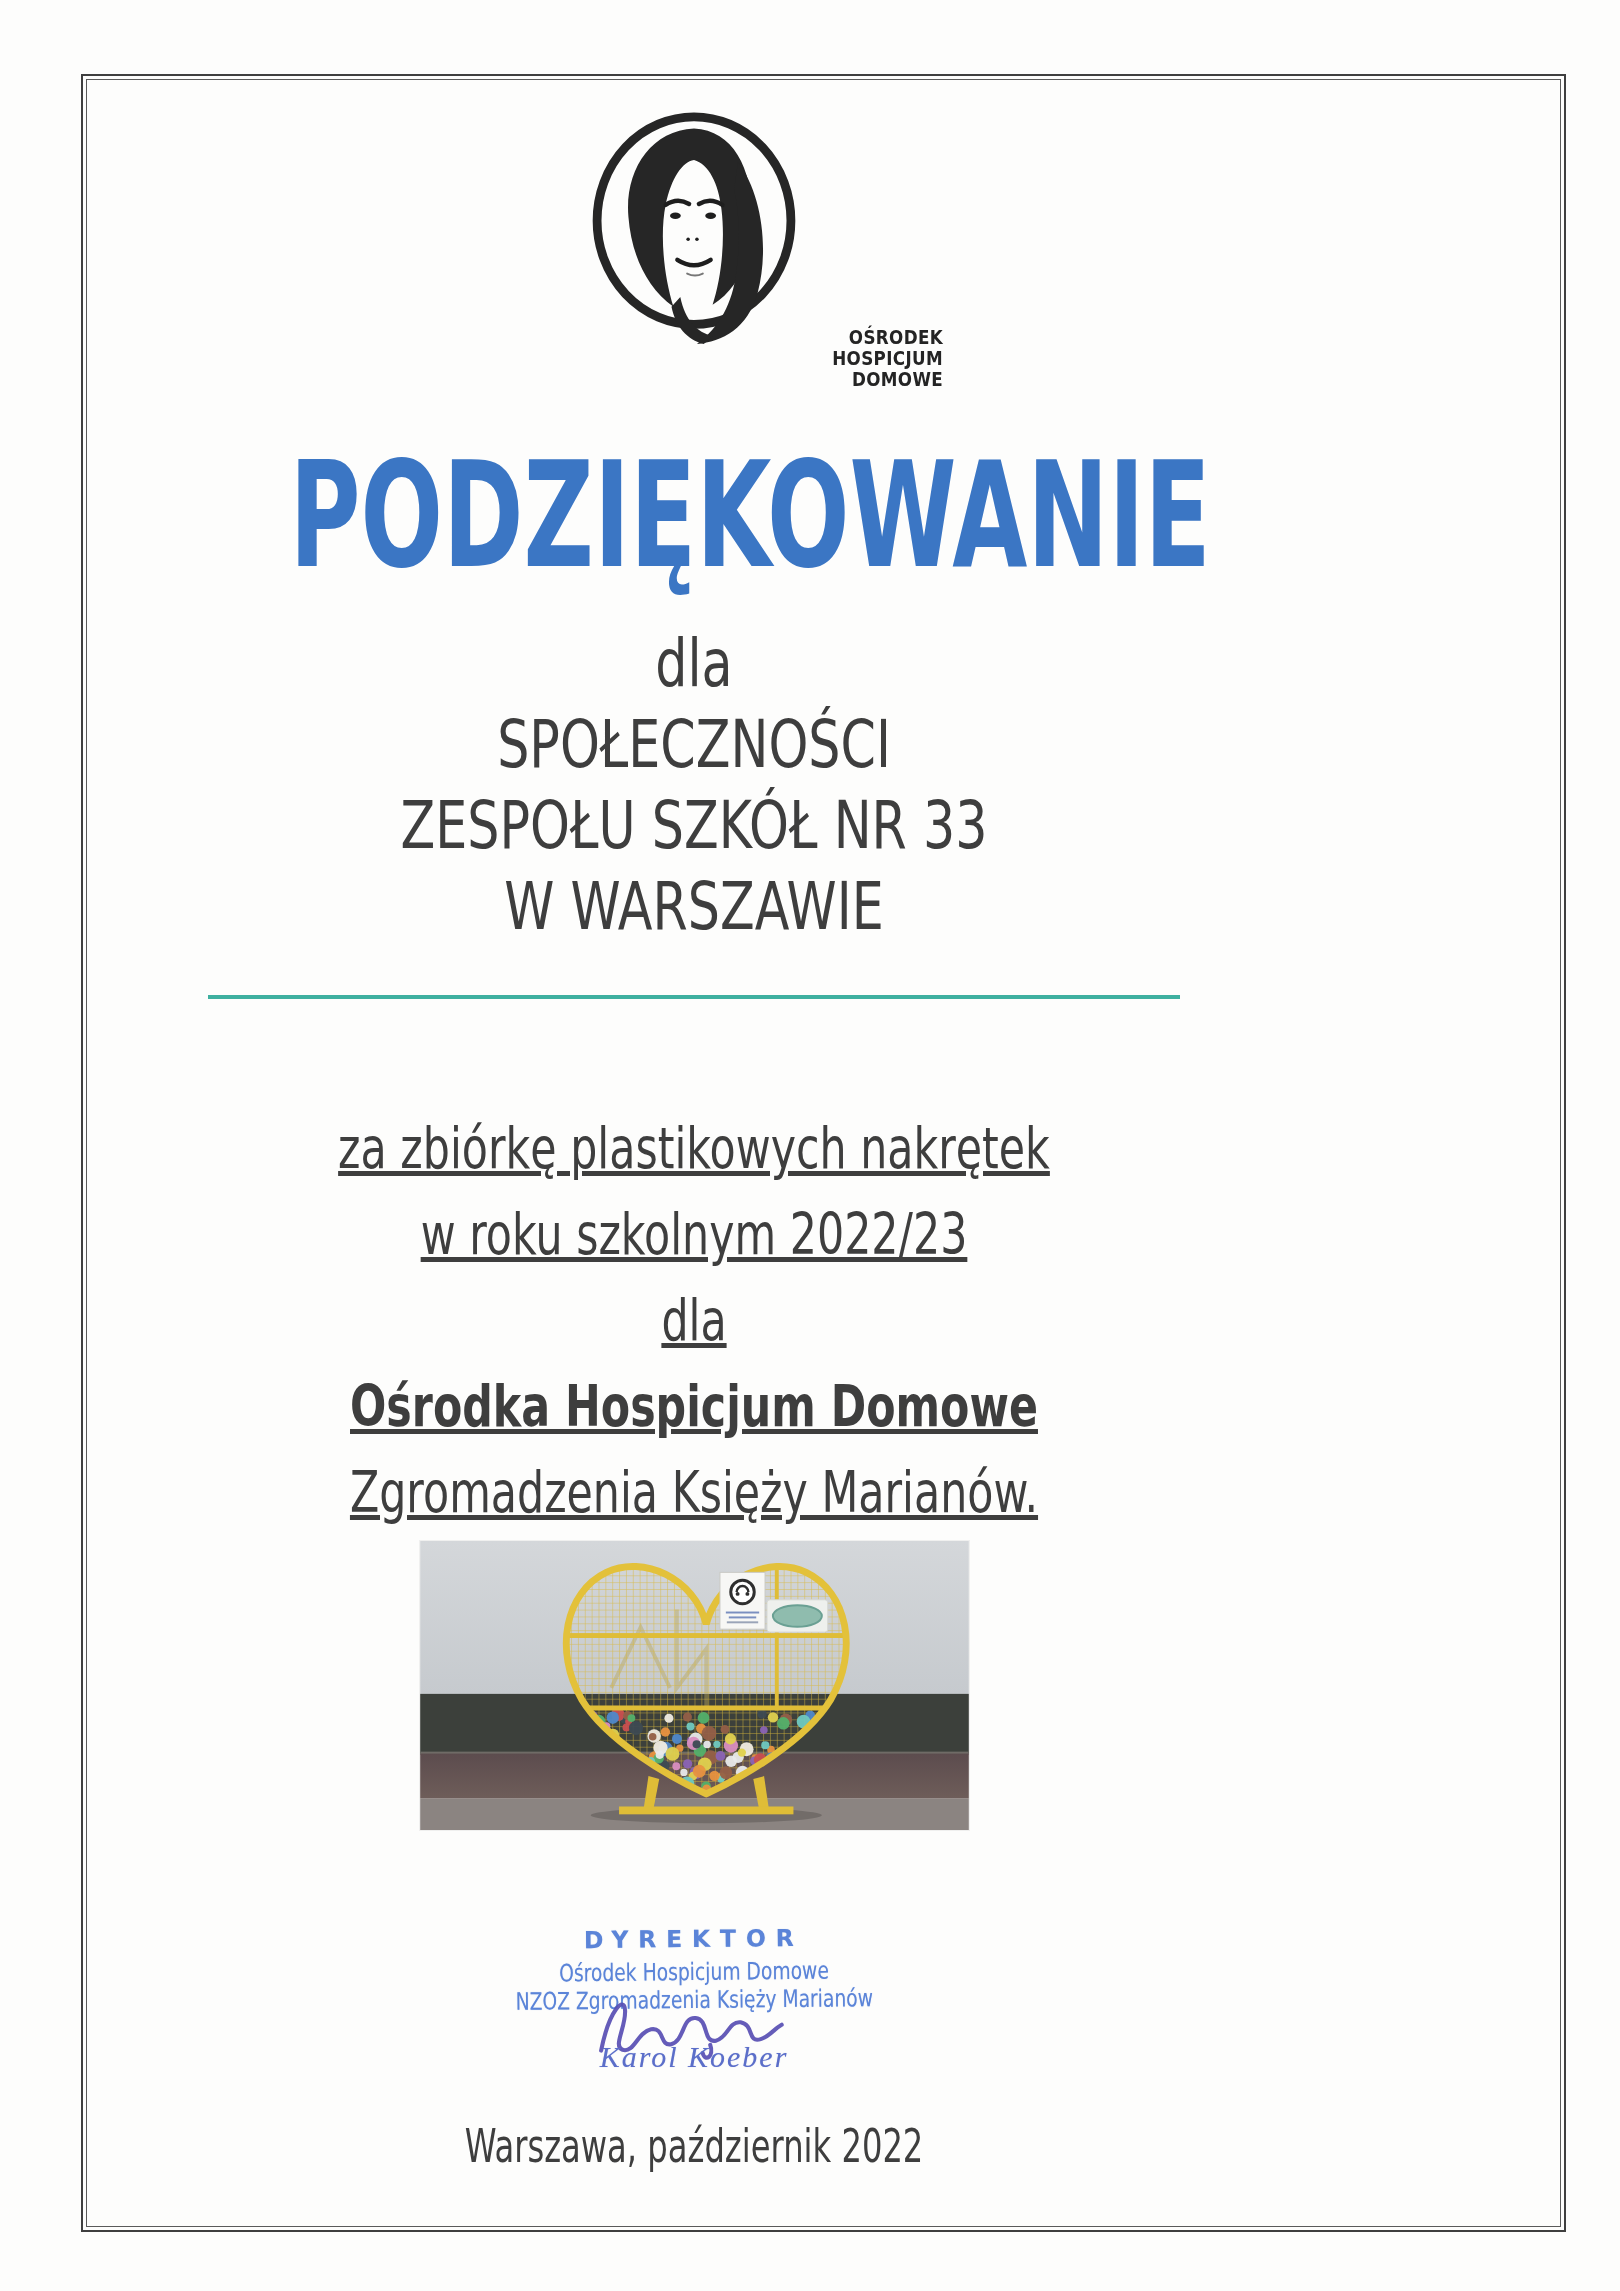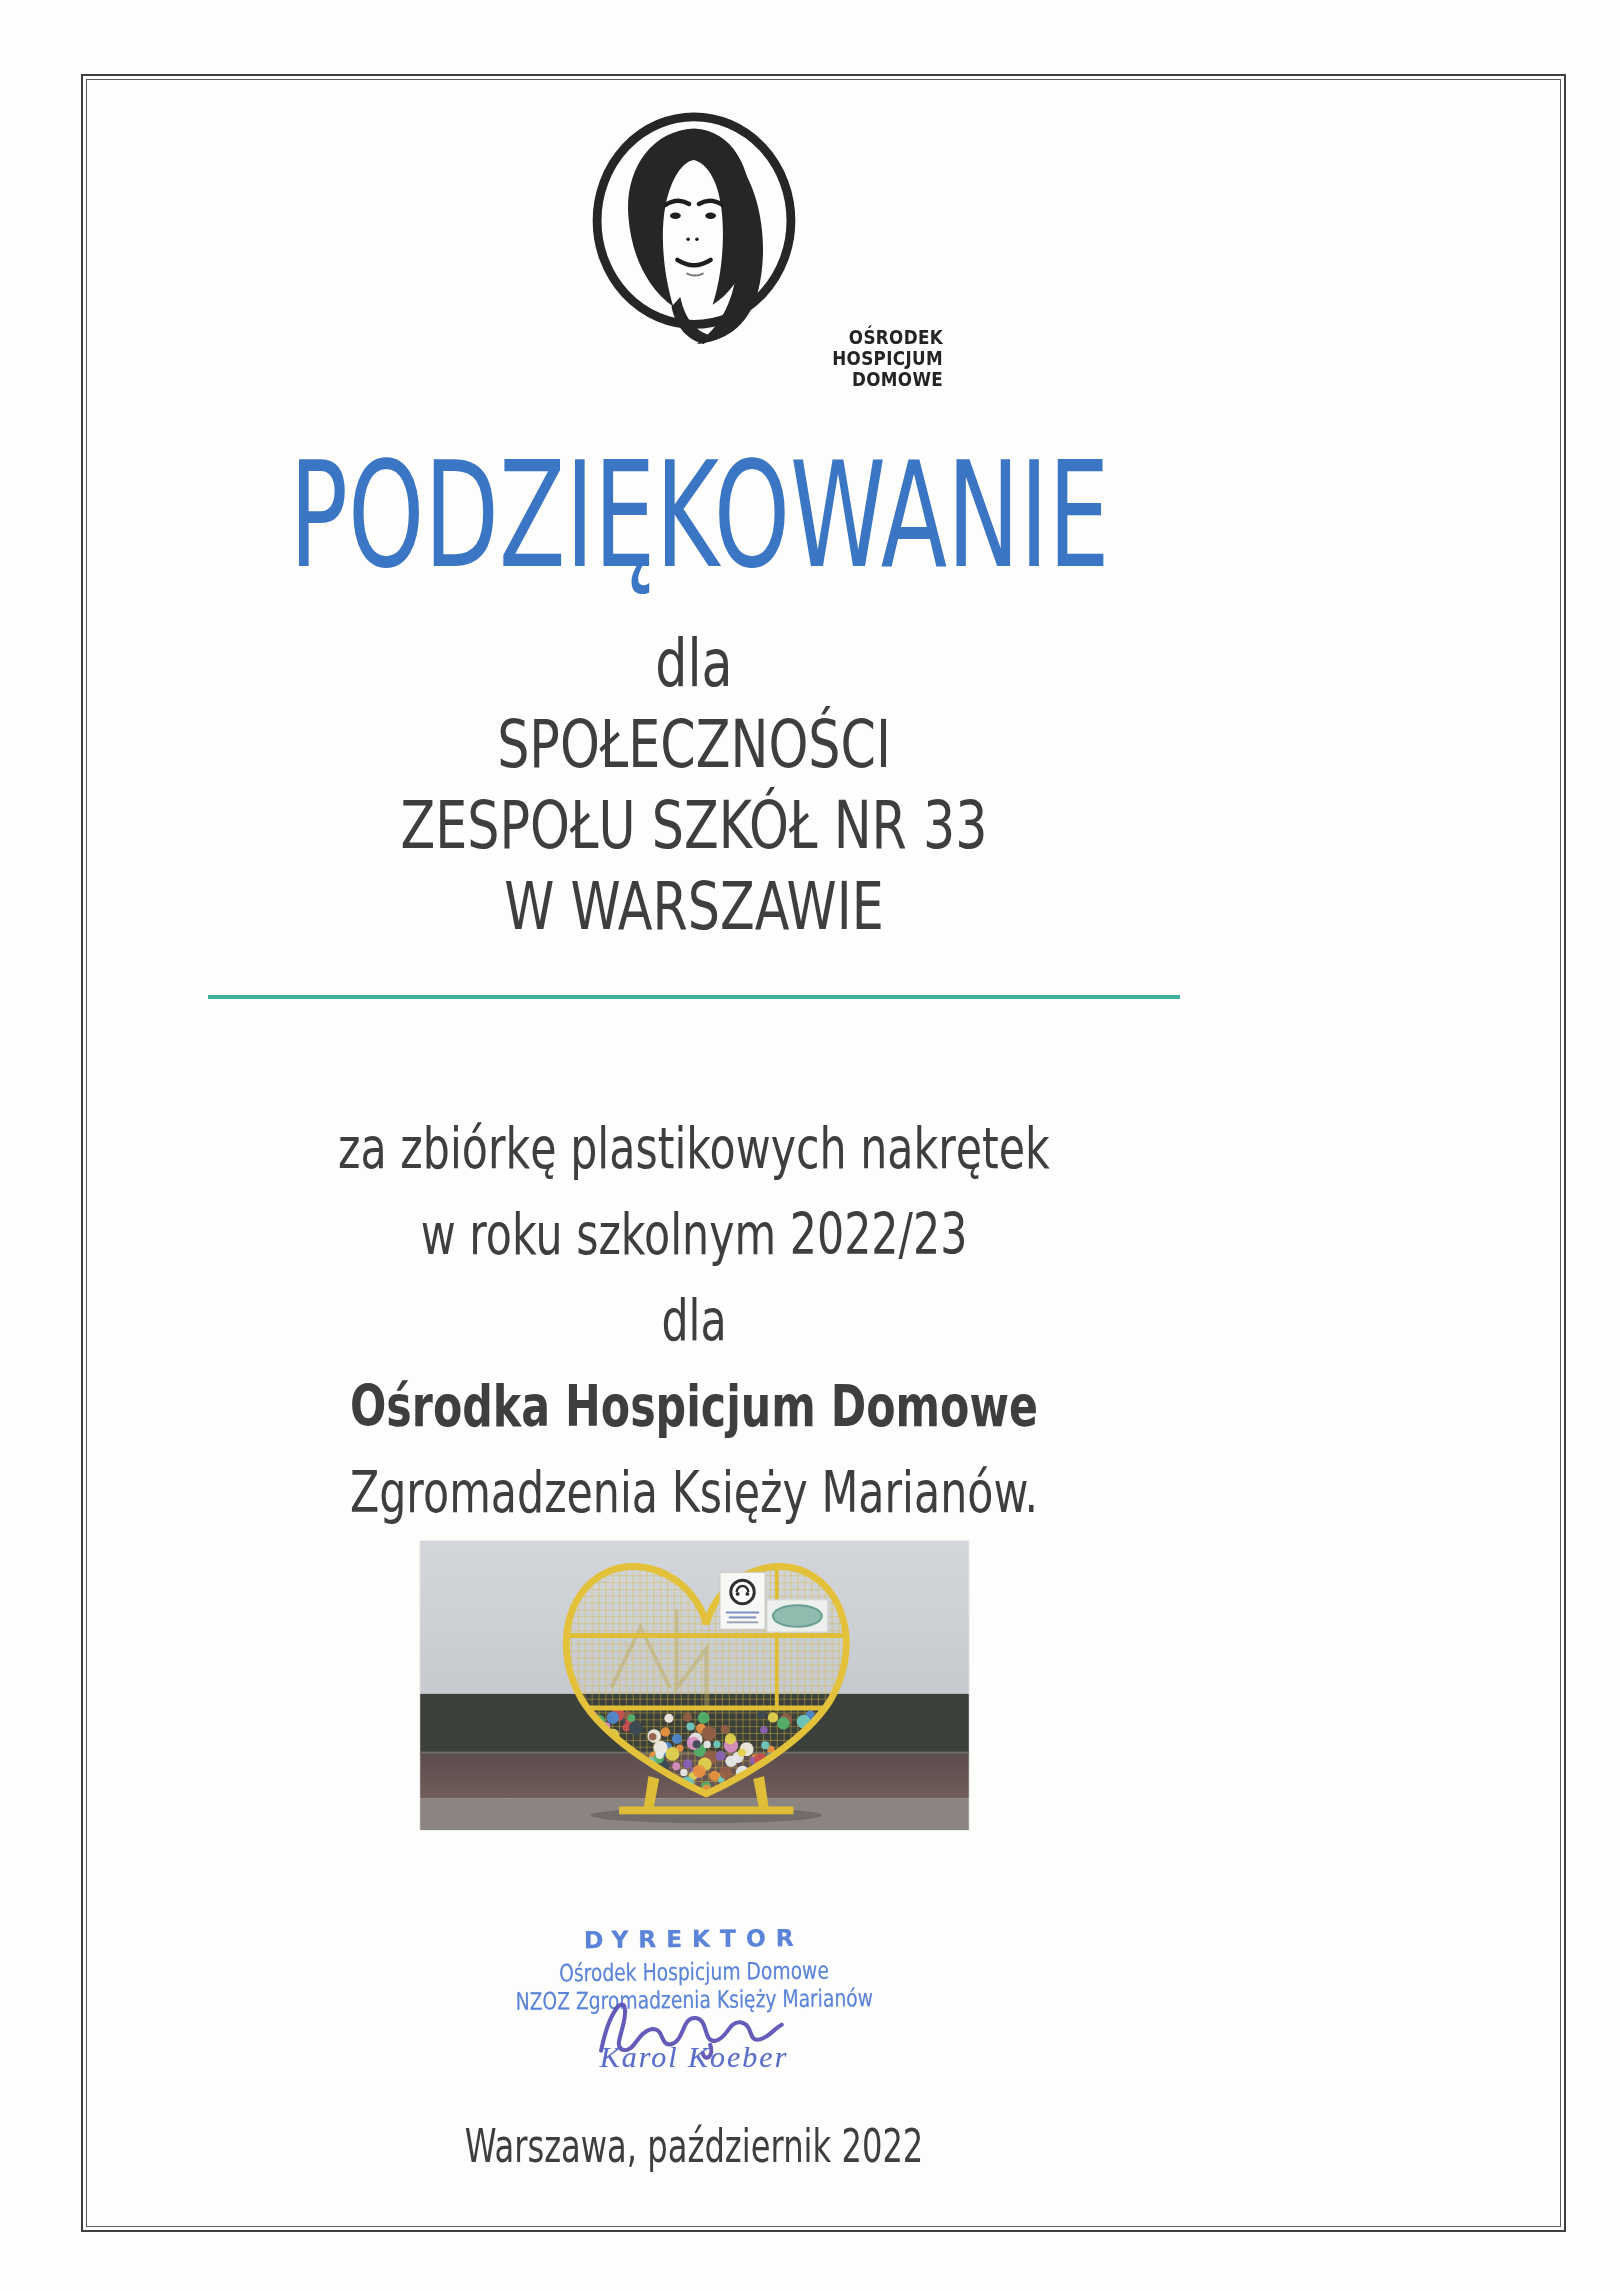--- a/index.html
+++ b/index.html
@@ -28,28 +28,28 @@
   .cond75{transform:scaleX(.75);}
   .cond78{transform:scaleX(.78);}
   .logo-mark{position:absolute;top:37px;left:50%;transform:translateX(-50%);}
   .logo-text{
     position:absolute;top:253px;left:627px;width:235px;text-align:right;
     font-size:18.6px;font-weight:bold;line-height:21px;color:#242424;
     letter-spacing:0.4px;transform:scaleX(.9);transform-origin:100% 50%;
   }
   .title{
     top:368px;font-size:147px;line-height:147px;color:var(--c-title);
-    font-weight:normal;
+    font-weight:bold;
   }
   .recipient{top:549px;font-size:65px;line-height:81px;color:var(--c-text);}
   .divider{
     position:absolute;top:921px;left:127px;right:127px;height:3.9px;
     background:var(--c-divider);
   }
-  .bodytext{top:1031px;font-size:57px;line-height:86px;color:var(--c-text);}
+  .bodytext{top:1031px;font-size:57px;line-height:86px;color:var(--c-text);text-decoration:underline;}
   .bold{font-weight:bold;}
   .photo{
     position:absolute;top:1467px;left:50%;margin-left:-274px;width:549px;height:289px;
     box-shadow:0 0 0 1px rgba(0,0,0,.05);
   }
   .stamp{
     top:1851px;color:var(--c-stamp);transform:rotate(-.6deg);
     text-shadow:0 0 1px rgba(91,132,216,.45);
   }
   .stamp-role{font-size:23.5px;letter-spacing:9.8px;line-height:29px;margin-bottom:3.9px;font-weight:bold;}

